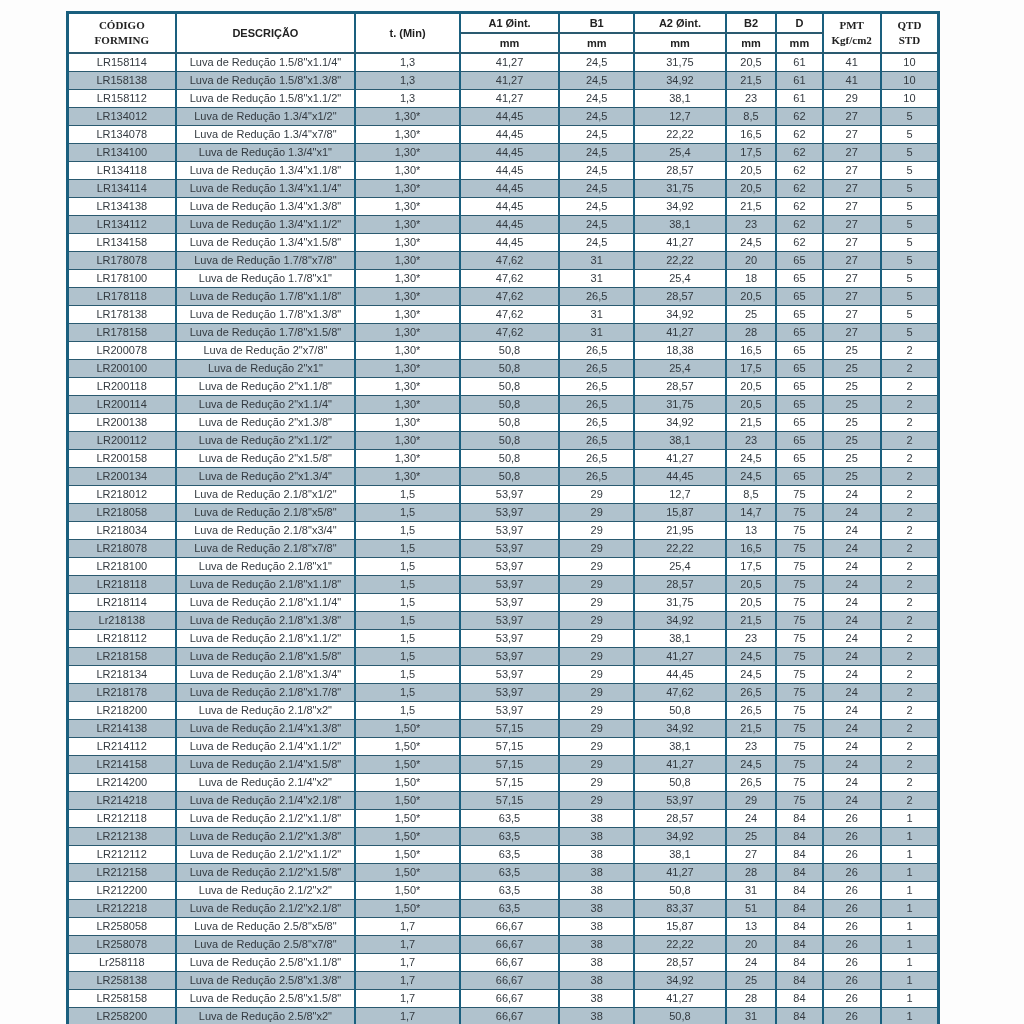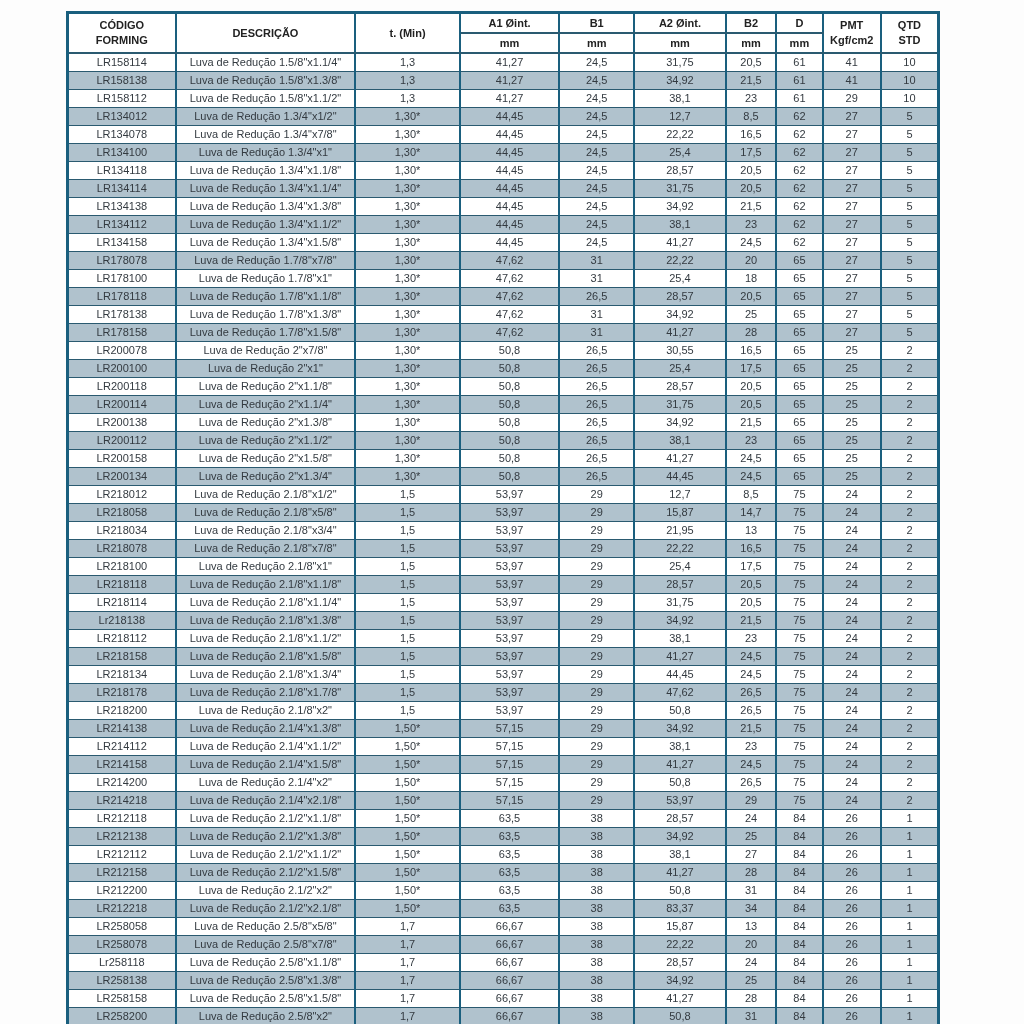--- a/index.html
+++ b/index.html
@@ -50,21 +50,21 @@
   thead th {
     font-size: 11px;
     font-weight: bold;
     color: var(--c-header-text, #222222);
     background: #ffffff;
     padding: 1px 2px;
     height: 16px;
     line-height: 14px;
     border-bottom-width: 2px;
   }
-  thead th div { line-height: 15px; }
+  thead th div { line-height: 15px; font-family: Liberation Serif, serif; }
   tbody td {
     font-size: 11px;
     color: var(--c-text, #333a40);
     padding: 0 3px;
     height: 17px;
     line-height: 17px;
     background: #ffffff;
   }
   tbody tr:nth-child(even) td {
     background: var(--c-row-alt, #b0c2cd);
@@ -310,21 +310,21 @@
             <td>65</td>
             <td>27</td>
             <td>5</td>
           </tr>
           <tr>
             <td>LR200078</td>
             <td>Luva de Redução 2"x7/8"</td>
             <td>1,30*</td>
             <td>50,8</td>
             <td>26,5</td>
-            <td>30,55</td>
+            <td>18,38</td>
             <td>16,5</td>
             <td>65</td>
             <td>25</td>
             <td>2</td>
           </tr>
           <tr>
             <td>LR200100</td>
             <td>Luva de Redução 2"x1"</td>
             <td>1,30*</td>
             <td>50,8</td>
@@ -683,21 +683,21 @@
             <td>26</td>
             <td>1</td>
           </tr>
           <tr>
             <td>LR212218</td>
             <td>Luva de Redução 2.1/2"x2.1/8"</td>
             <td>1,50*</td>
             <td>63,5</td>
             <td>38</td>
             <td>83,37</td>
-            <td>34</td>
+            <td>51</td>
             <td>84</td>
             <td>26</td>
             <td>1</td>
           </tr>
           <tr>
             <td>LR258058</td>
             <td>Luva de Redução 2.5/8"x5/8"</td>
             <td>1,7</td>
             <td>66,67</td>
             <td>38</td>

